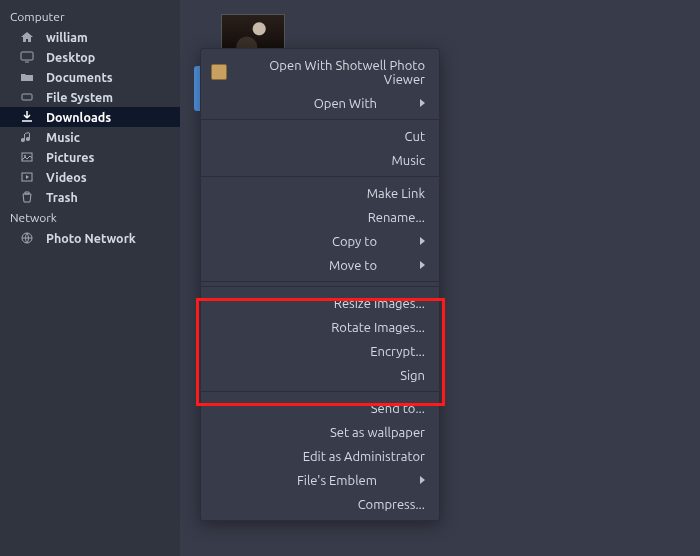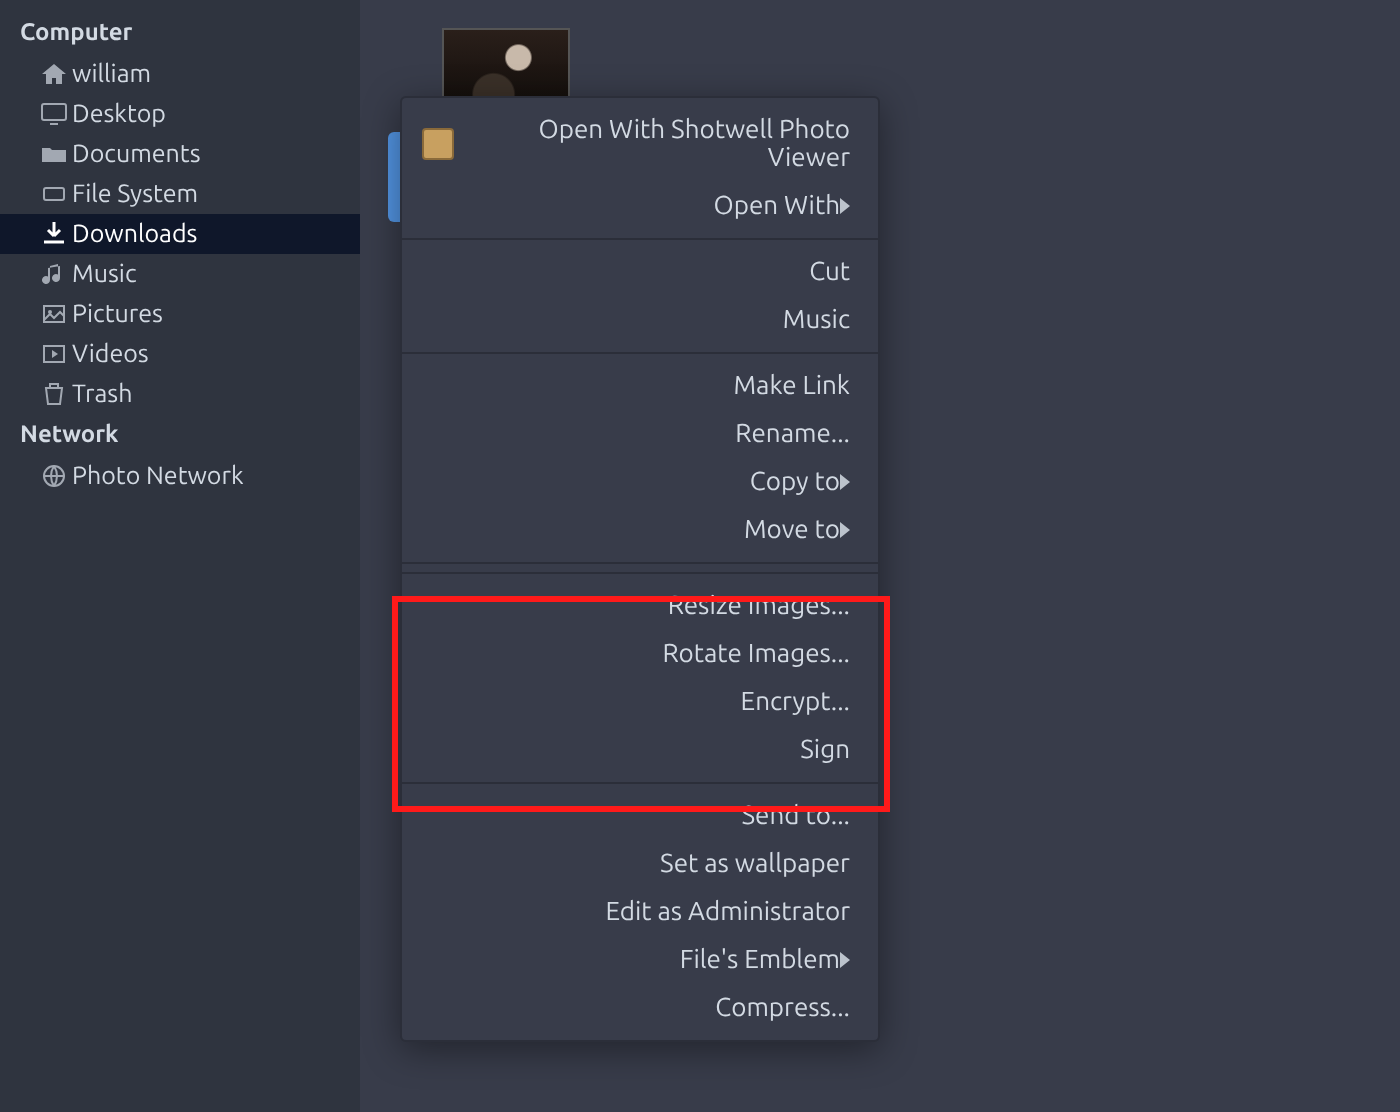--- a/index.html
+++ b/index.html
@@ -14,31 +14,32 @@
 }
 .layout { display: flex; height: 100%; }
 .sidebar {
   width: 180px;
   background: #2f343f;
   padding: 6px 0;
   flex-shrink: 0;
 }
 .side-header {
   padding: 4px 10px;
-  font-weight: bold;
+  font-weight: normal;
   font-size: 12px;
   color: #d3dae3;
 }
 .side-item {
   display: flex;
   align-items: flex-end;
-  gap: 2px;
+  gap: 12px;
   padding: 3px 10px 3px 20px;
   cursor: pointer;
   font-size: 12.5px;
+  font-weight: bold;
 }
 .side-item .ico { width: 14px; height: 14px; display: flex; align-items: center; justify-content: center; opacity: .7; }
 .side-item.selected { background: #0f172a; color: #fff; }
 .side-item.selected .ico { opacity: 1; }
 .main {
   flex: 1;
   padding: 14px;
 }
 .file-cell {
   width: 118px;
@@ -81,20 +82,21 @@
   box-shadow: 0 4px 18px rgba(0,0,0,.4);
   padding: 4px 0;
 }
 .mitem {
   display: flex;
   align-items: center;
   padding: 5px 14px;
   font-size: 13px;
   cursor: pointer;
   position: relative;
+  gap: 43px;
 }
 .mitem .mlabel { flex: 1; text-align: right; }
 .mitem .arrow {
   width: 0; height: 0;
   border-top: 4px solid transparent;
   border-bottom: 4px solid transparent;
   border-left: 5px solid currentColor;
   opacity: .85;
 }
 .mitem.iconed { padding-left: 10px; gap: 8px; }

